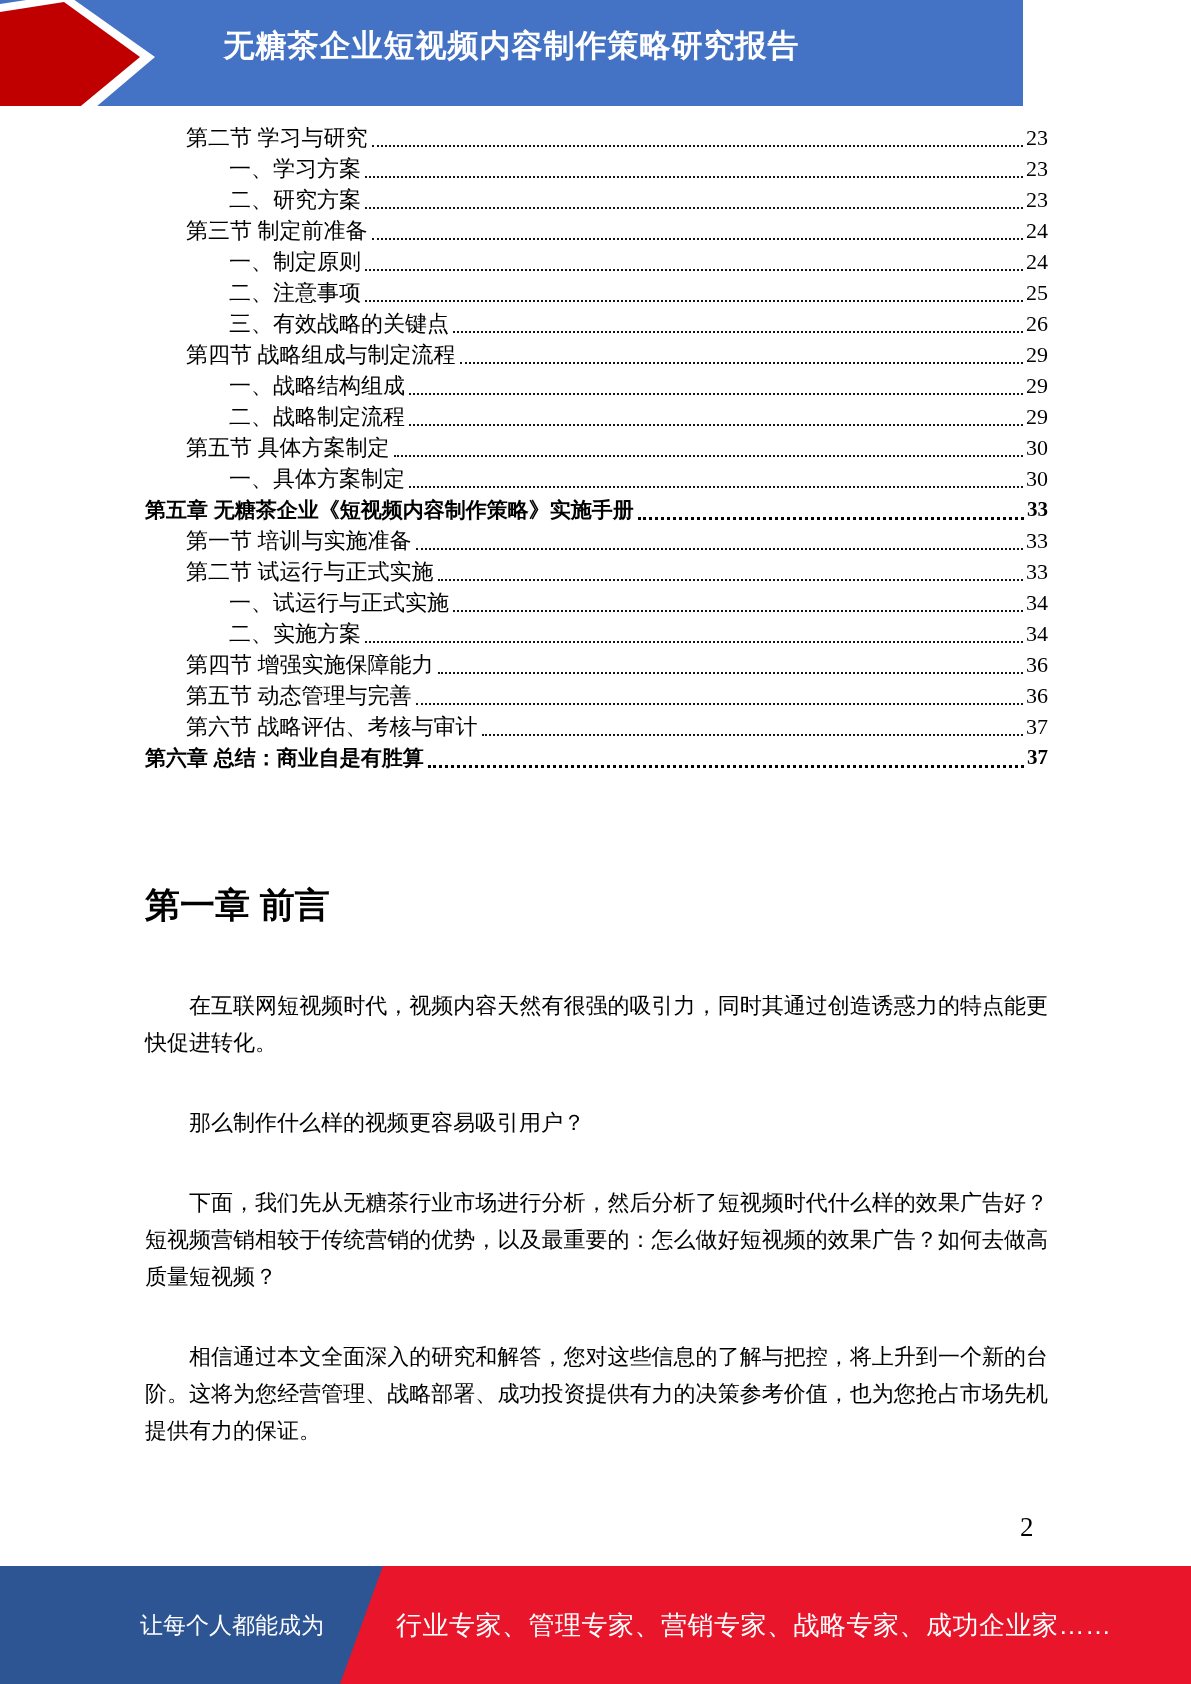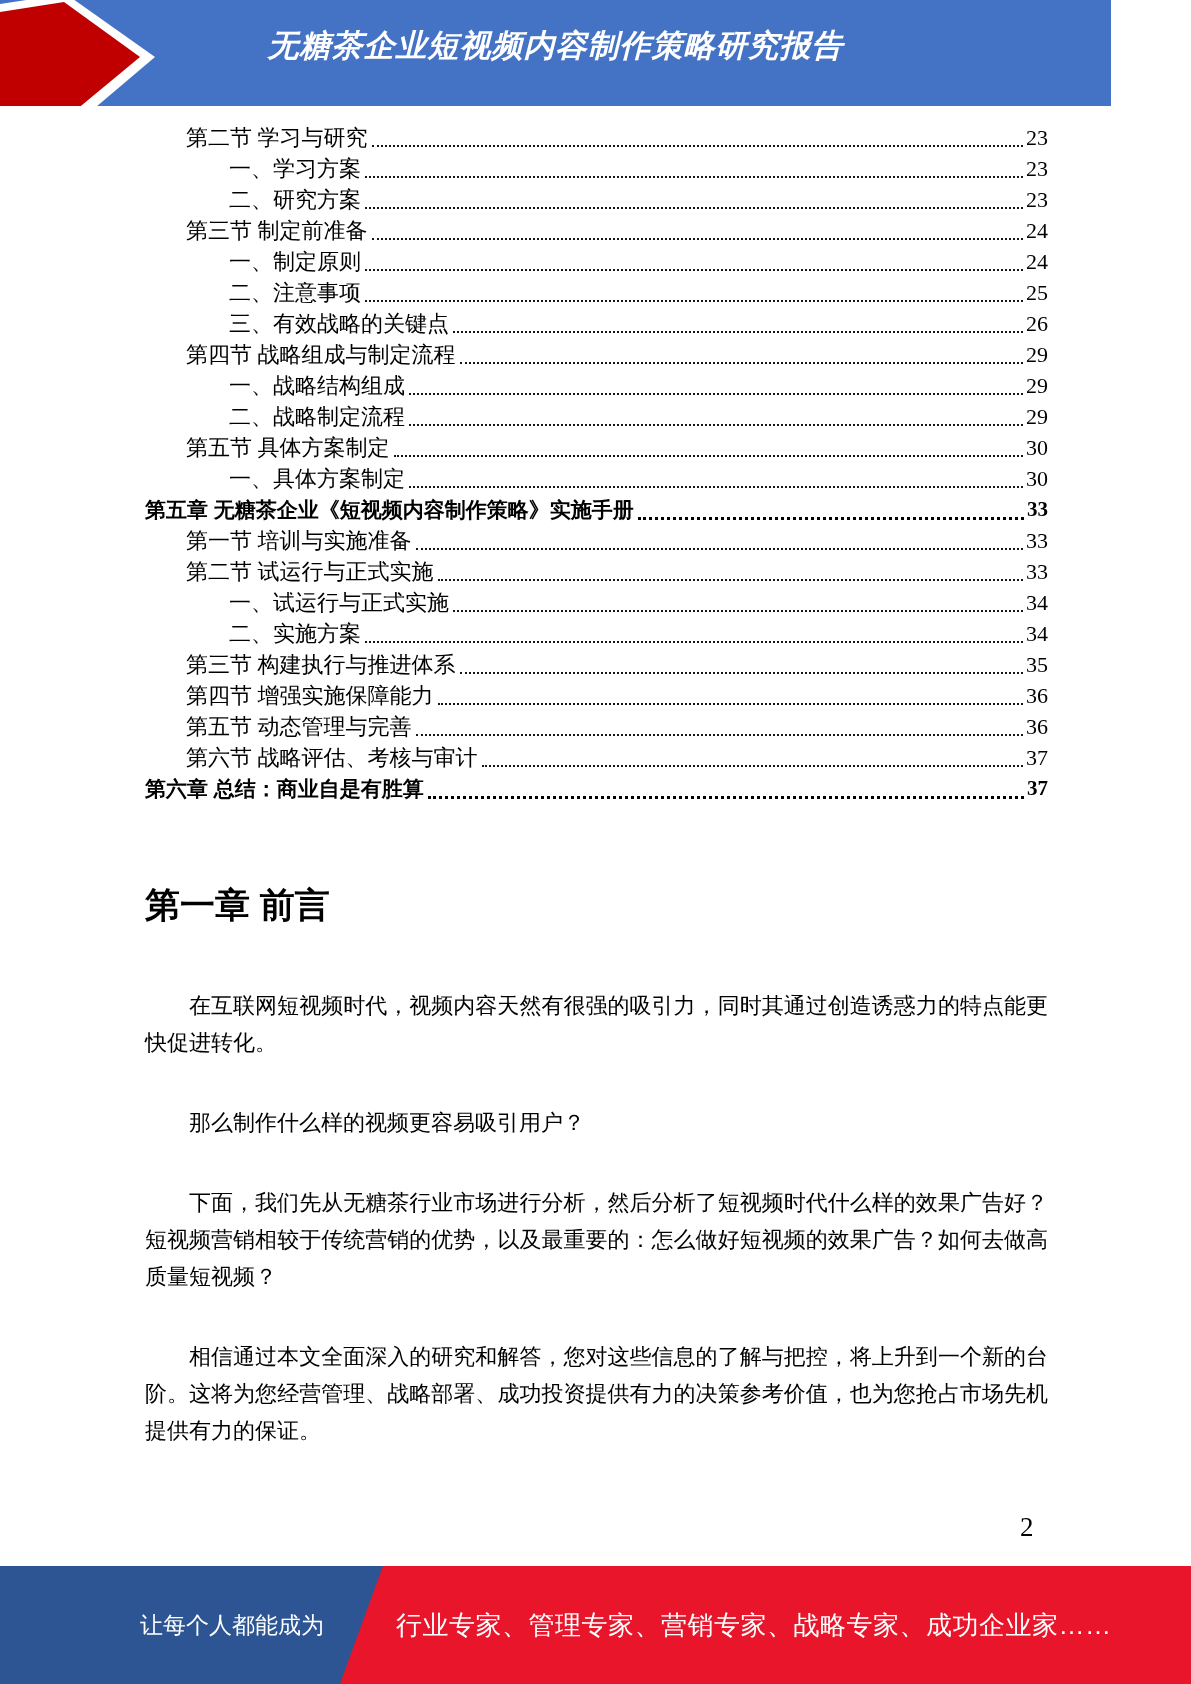--- a/index.html
+++ b/index.html
@@ -9,21 +9,21 @@
     --footer-red:#E8152B;
     --text:#000000;
   }
   html,body{margin:0;padding:0;background:#fff;}
   .page{
     position:relative; width:1191px; height:1684px; background:#fff; overflow:hidden;
     font-family:"Liberation Serif","DejaVu Serif",serif; color:var(--text);
   }
 
   
-  .banner{position:absolute;top:0;left:0;width:1111px;height:106px;background:var(--header-blue);overflow:hidden;font-style:italic;}
+  .banner{position:absolute;top:0;left:0;width:1023px;height:106px;background:var(--header-blue);overflow:hidden;}
   .banner svg{position:absolute;left:0;top:0;display:block;}
   .banner-title{
     position:absolute;left:0;right:0;top:25px;text-align:center;color:#fff;
     font-family:"Liberation Sans","DejaVu Sans",sans-serif;font-weight:700;font-size:31px;letter-spacing:1px;
   }
 
   
   .toc{position:absolute;top:122px;left:145px;right:143px;}
   .toc-row{display:flex;height:31px;line-height:31px;font-size:22px;}
   .toc-row.section{padding-left:41px;}
@@ -155,25 +155,20 @@
       <span class="toc-label">一、试运行与正式实施</span>
       <span class="toc-leader"></span>
       <span class="toc-page">34</span>
     </div>
       <div class="toc-row sub">
       <span class="toc-label">二、实施方案</span>
       <span class="toc-leader"></span>
       <span class="toc-page">34</span>
     </div>
       <div class="toc-row section">
-      <span class="toc-label">第三节 构建执行与推进体系</span>
-      <span class="toc-leader"></span>
-      <span class="toc-page">35</span>
-    </div>
-      <div class="toc-row section">
       <span class="toc-label">第四节 增强实施保障能力</span>
       <span class="toc-leader"></span>
       <span class="toc-page">36</span>
     </div>
       <div class="toc-row section">
       <span class="toc-label">第五节 动态管理与完善</span>
       <span class="toc-leader"></span>
       <span class="toc-page">36</span>
     </div>
       <div class="toc-row section">

